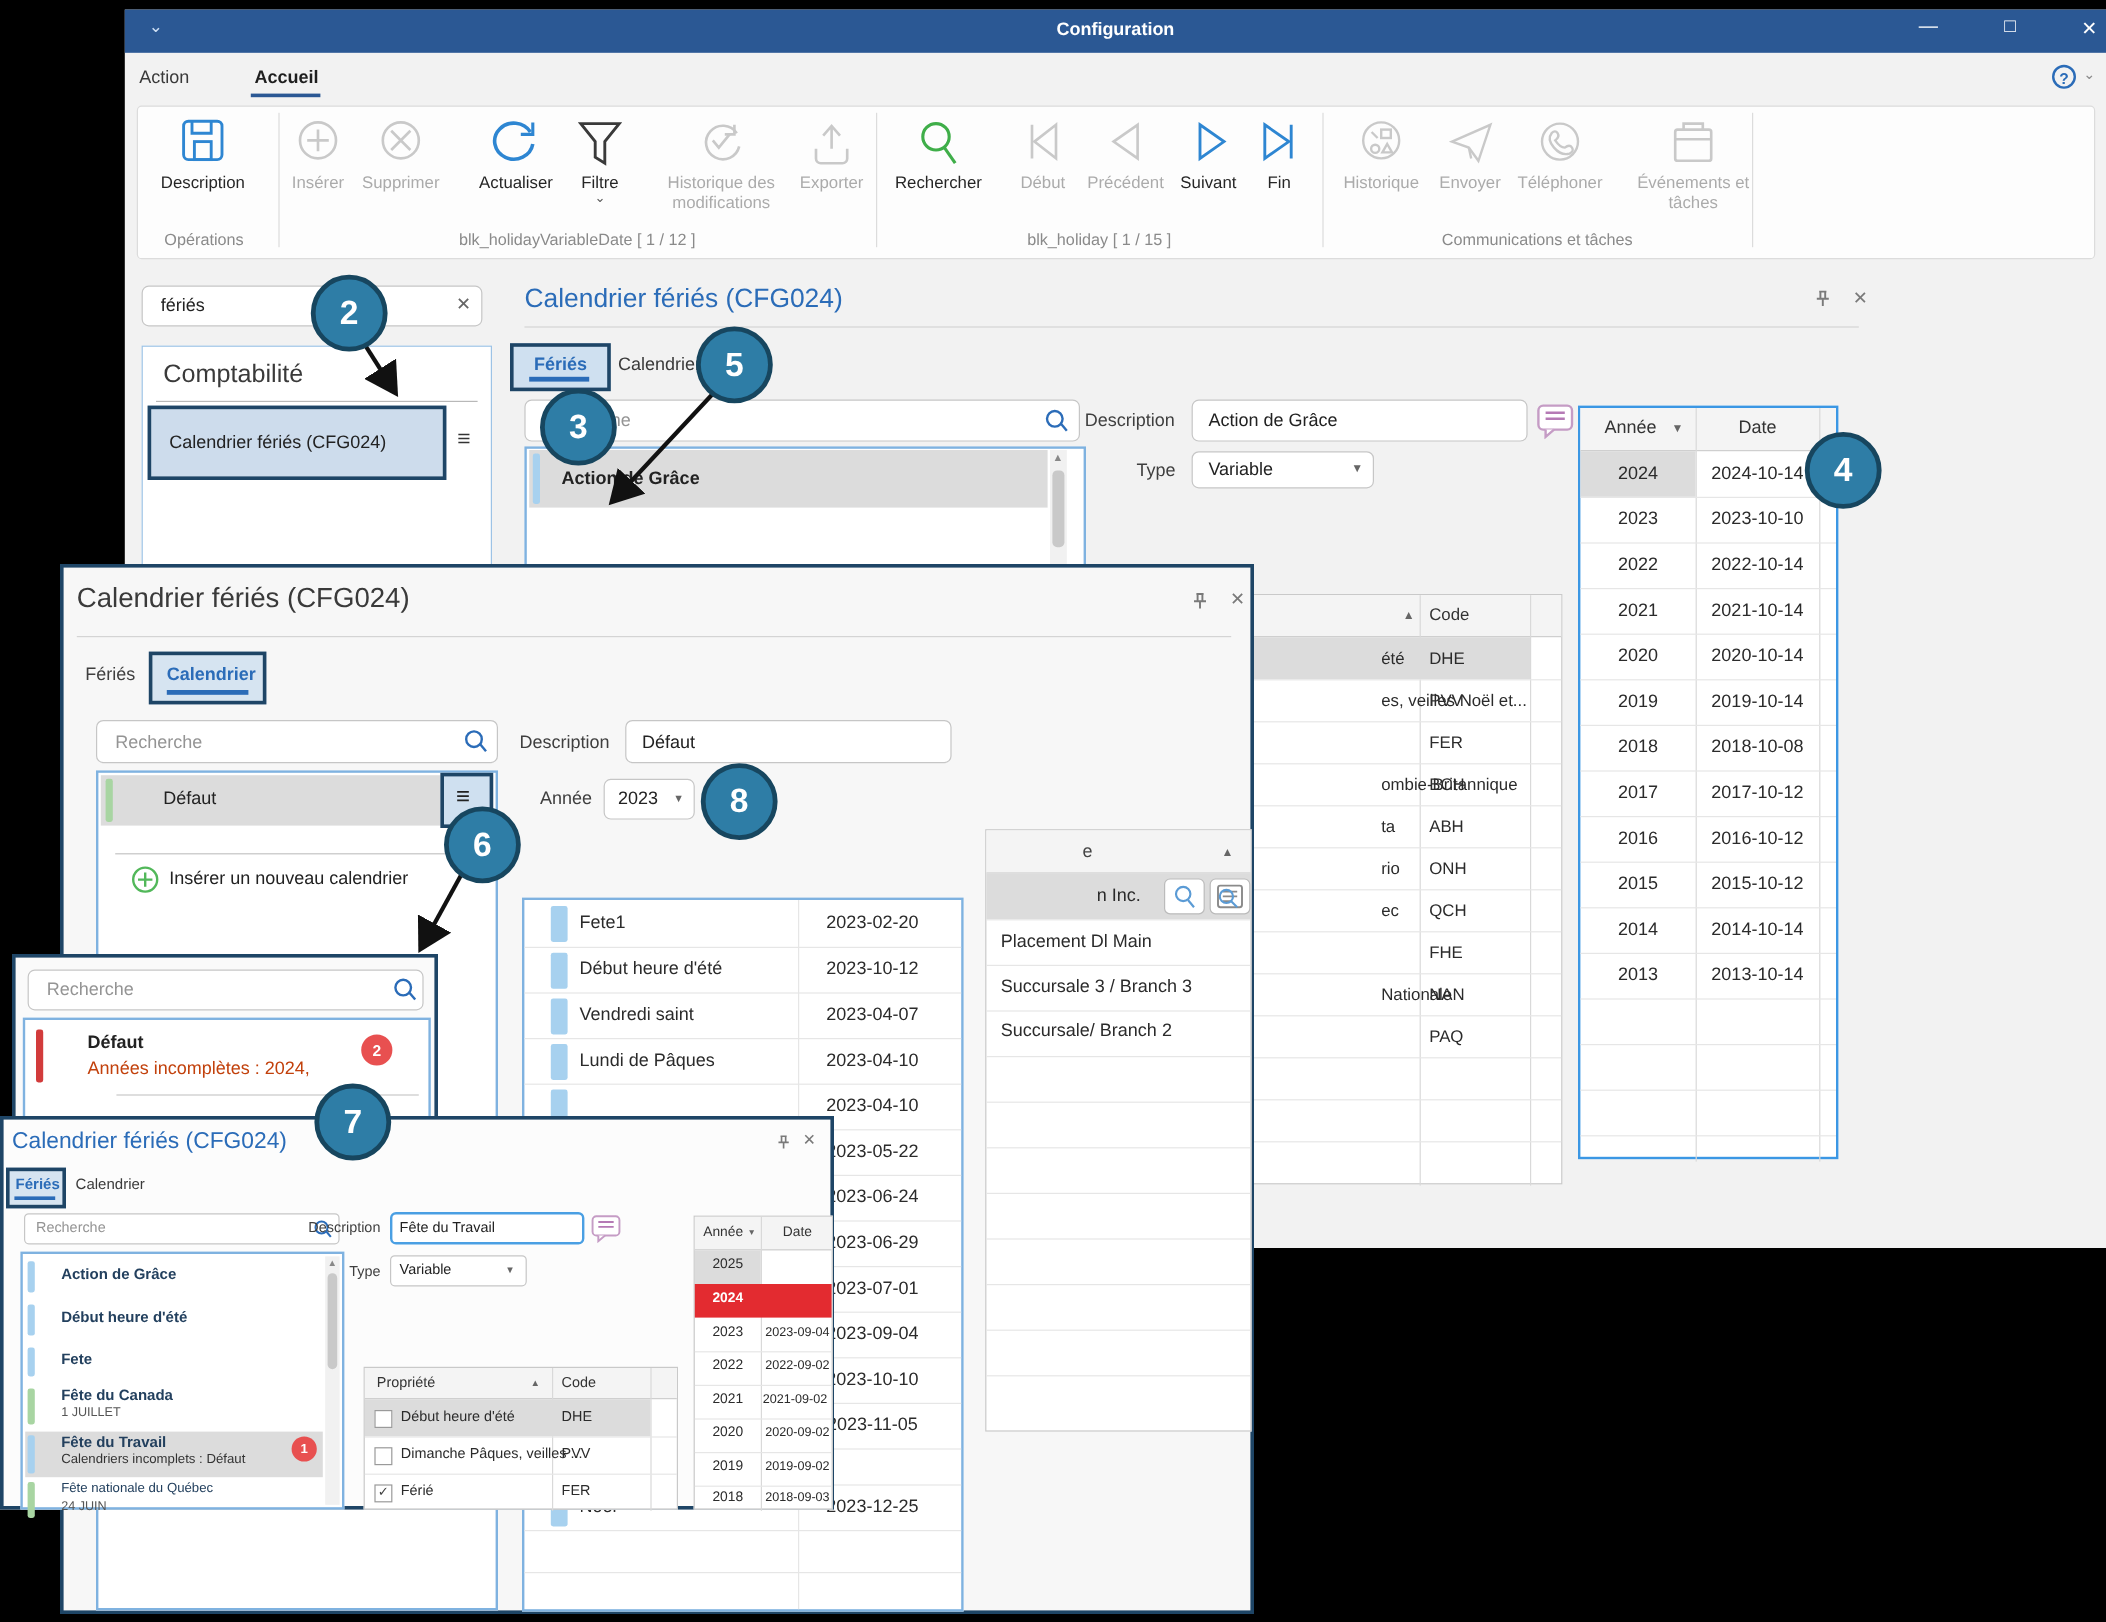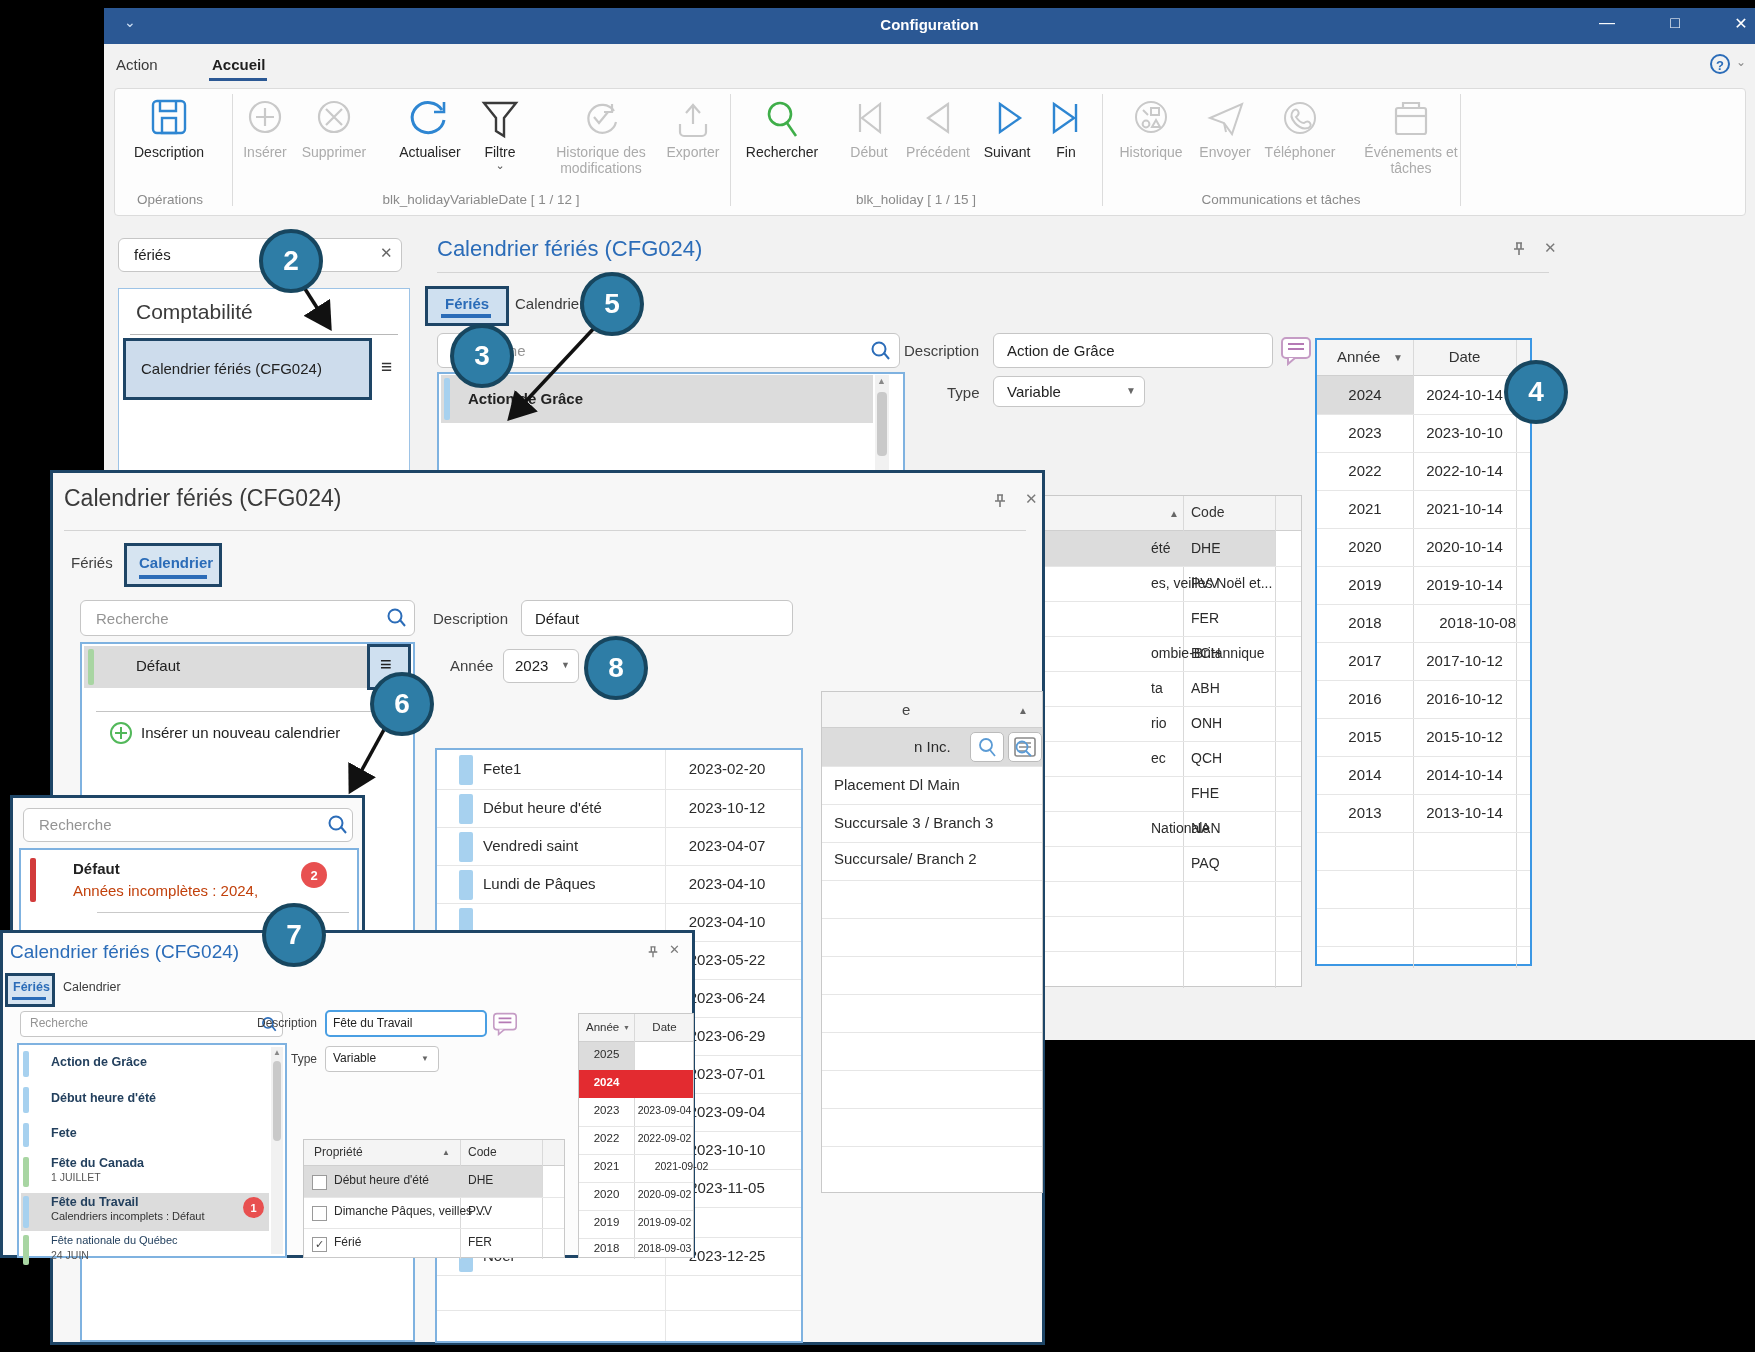--- a/index.html
+++ b/index.html
@@ -337,21 +337,21 @@
       <div class="txt" style="left:0;top:160px;width:96px;text-align:center;">2021</div>
       <div class="txt" style="left:96px;top:160px;width:103px;text-align:center;">2021-10-14</div>
       <div class="cell-line" style="top:188px;"></div>
       <div class="txt" style="left:0;top:198px;width:96px;text-align:center;">2020</div>
       <div class="txt" style="left:96px;top:198px;width:103px;text-align:center;">2020-10-14</div>
       <div class="cell-line" style="top:226px;"></div>
       <div class="txt" style="left:0;top:236px;width:96px;text-align:center;">2019</div>
       <div class="txt" style="left:96px;top:236px;width:103px;text-align:center;">2019-10-14</div>
       <div class="cell-line" style="top:264px;"></div>
       <div class="txt" style="left:0;top:274px;width:96px;text-align:center;">2018</div>
-      <div class="txt" style="left:96px;top:274px;width:103px;text-align:right;">2018-10-08</div>
+      <div class="txt" style="left:96px;top:274px;width:103px;text-align:center;">2018-10-08</div>
       <div class="cell-line" style="top:302px;"></div>
       <div class="txt" style="left:0;top:312px;width:96px;text-align:center;">2017</div>
       <div class="txt" style="left:96px;top:312px;width:103px;text-align:center;">2017-10-12</div>
       <div class="cell-line" style="top:340px;"></div>
       <div class="txt" style="left:0;top:350px;width:96px;text-align:center;">2016</div>
       <div class="txt" style="left:96px;top:350px;width:103px;text-align:center;">2016-10-12</div>
       <div class="cell-line" style="top:378px;"></div>
       <div class="txt" style="left:0;top:388px;width:96px;text-align:center;">2015</div>
       <div class="txt" style="left:96px;top:388px;width:103px;text-align:center;">2015-10-12</div>
       <div class="cell-line" style="top:416px;"></div>
@@ -636,21 +636,21 @@
       <div class="txt" style="left:0;top:34px;width:55px;text-align:center;font-size:11.5px;">2025</div>
       <div class="abs" style="left:0;top:56px;right:0;height:28px;background:#e32b30;"></div>
       <div class="txt" style="left:0;top:62px;width:55px;text-align:center;font-size:11.5px;color:#fff;font-weight:bold;">2024</div>
       <div class="txt" style="left:0;top:90px;width:55px;text-align:center;font-size:11.5px;">2023</div>
       <div class="txt" style="left:55px;top:90px;width:61px;text-align:center;font-size:10.5px;">2023-09-04</div>
       <div class="cell-line" style="top:112px;"></div>
       <div class="txt" style="left:0;top:118px;width:55px;text-align:center;font-size:11.5px;">2022</div>
       <div class="txt" style="left:55px;top:118px;width:61px;text-align:center;font-size:10.5px;">2022-09-02</div>
       <div class="cell-line" style="top:140px;"></div>
       <div class="txt" style="left:0;top:146px;width:55px;text-align:center;font-size:11.5px;">2021</div>
-      <div class="txt" style="left:72px;top:146px;width:61px;text-align:center;font-size:10.5px;">2021-09-02</div>
+      <div class="txt" style="left:53px;top:146px;width:61px;text-align:center;font-size:10.5px;">2021-09-02</div>
       <div class="cell-line" style="top:168px;"></div>
       <div class="txt" style="left:0;top:174px;width:55px;text-align:center;font-size:11.5px;">2020</div>
       <div class="txt" style="left:55px;top:174px;width:61px;text-align:center;font-size:10.5px;">2020-09-02</div>
       <div class="cell-line" style="top:196px;"></div>
       <div class="txt" style="left:0;top:202px;width:55px;text-align:center;font-size:11.5px;">2019</div>
       <div class="txt" style="left:55px;top:202px;width:61px;text-align:center;font-size:10.5px;">2019-09-02</div>
       <div class="cell-line" style="top:224px;"></div>
       <div class="txt" style="left:0;top:228px;width:55px;text-align:center;font-size:11.5px;">2018</div>
       <div class="txt" style="left:55px;top:228px;width:61px;text-align:center;font-size:10.5px;">2018-09-03</div>
     </div>

